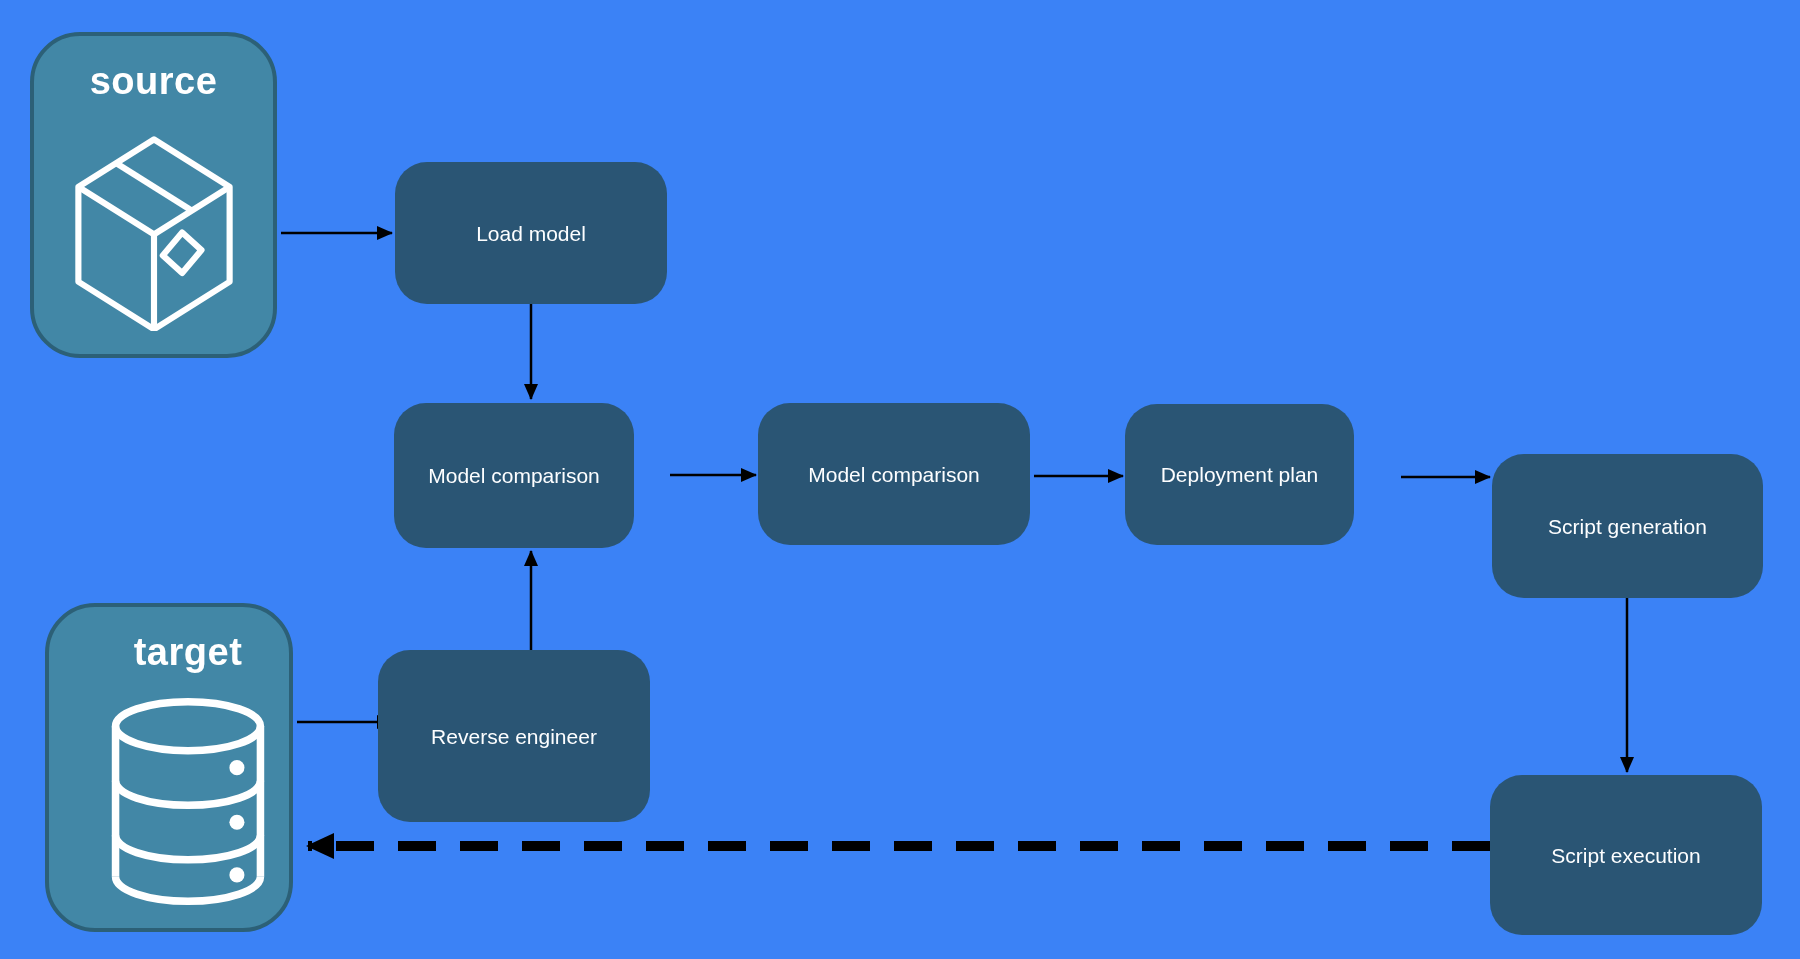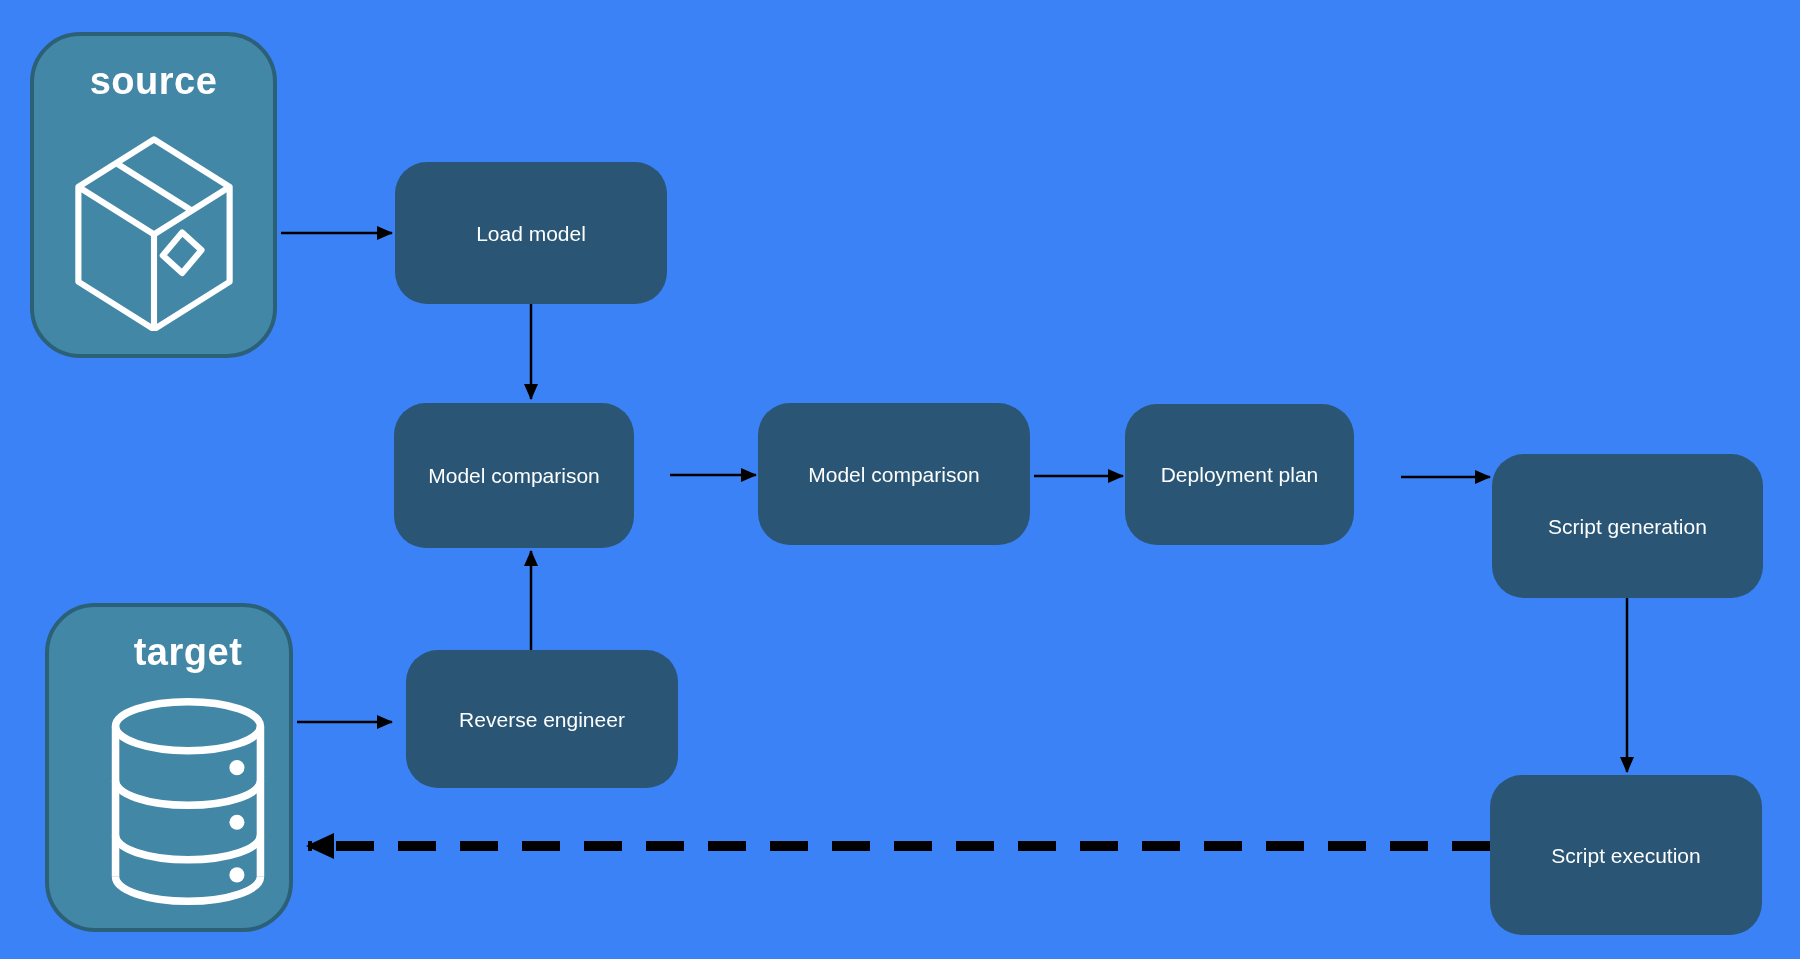--- a/index.html
+++ b/index.html
@@ -39,21 +39,21 @@
     letter-spacing:0.5px;
   }
   .container-icon{flex:1;display:flex;align-items:center;justify-content:center;width:100%;}
 
   
   #n-load      {left:395px; top:162px; width:272px; height:142px;}
   #n-compare   {left:394px; top:403px; width:240px; height:145px;}
   #n-diff      {left:758px; top:403px; width:272px; height:142px;}
   #n-deploy    {left:1125px;top:404px; width:229px; height:141px;}
   #n-scriptgen {left:1492px;top:406px; width:271px; height:144px;margin-top:48px;}
-  #n-reverse   {left:406px; top:650px; width:272px; height:138px;}
+  #n-reverse   {left:378px; top:650px; width:272px; height:172px;}
   #n-scriptexe {left:1490px;top:775px; width:272px; height:160px;}
   #c-source    {left:30px;  top:32px;  width:247px; height:326px;}
   #c-target    {left:45px;  top:603px; width:248px; height:329px;padding-left:38px;}
 </style>
 </head>
 <body>
 
 <div id="canvas">
 
   <svg class="arrow-layer" width="1800" height="959" viewBox="0 0 1800 959">

